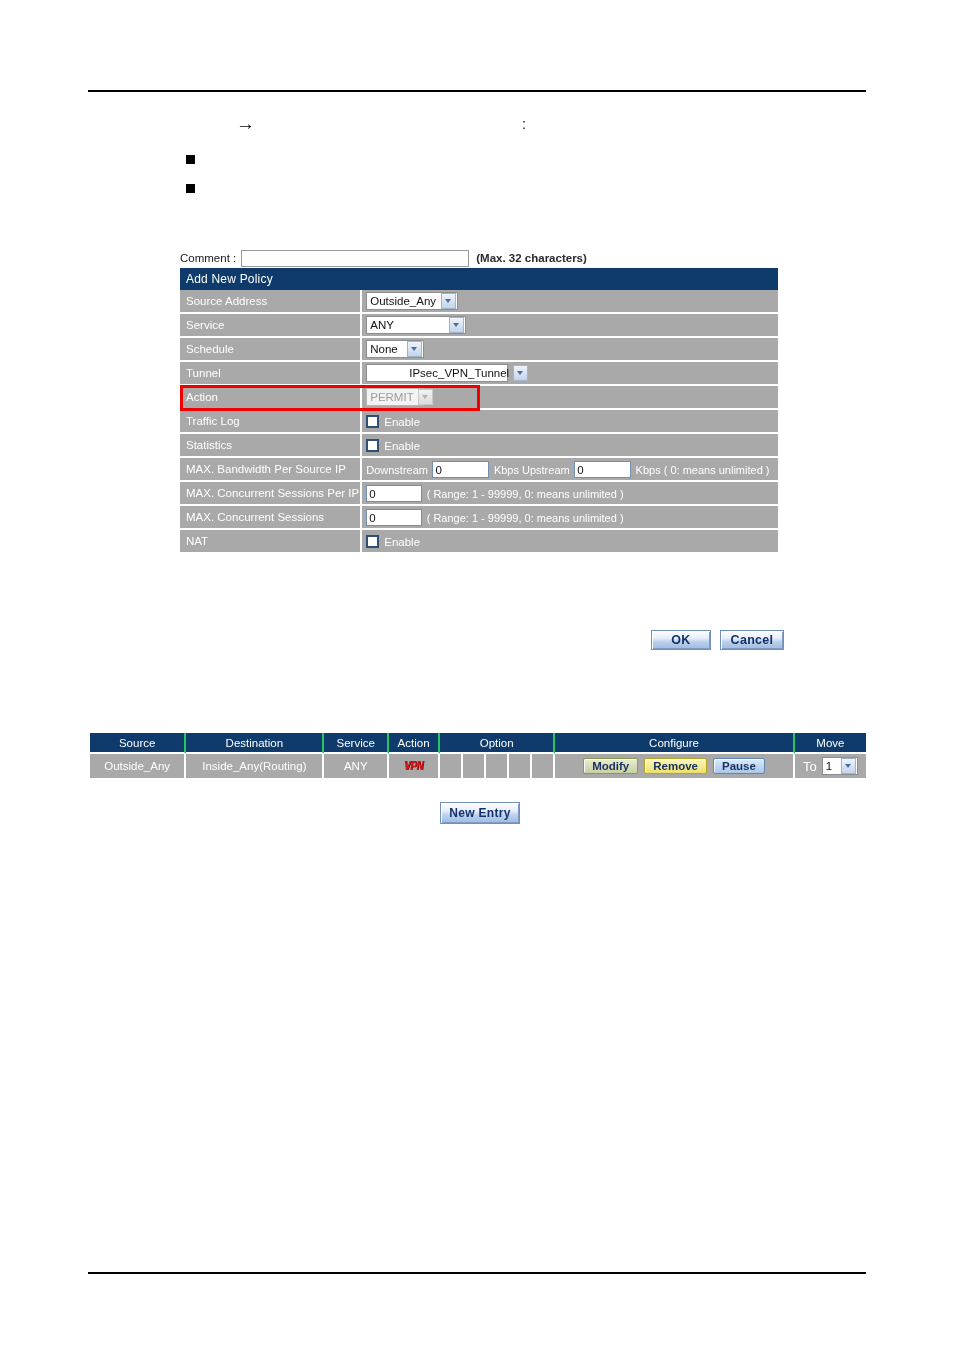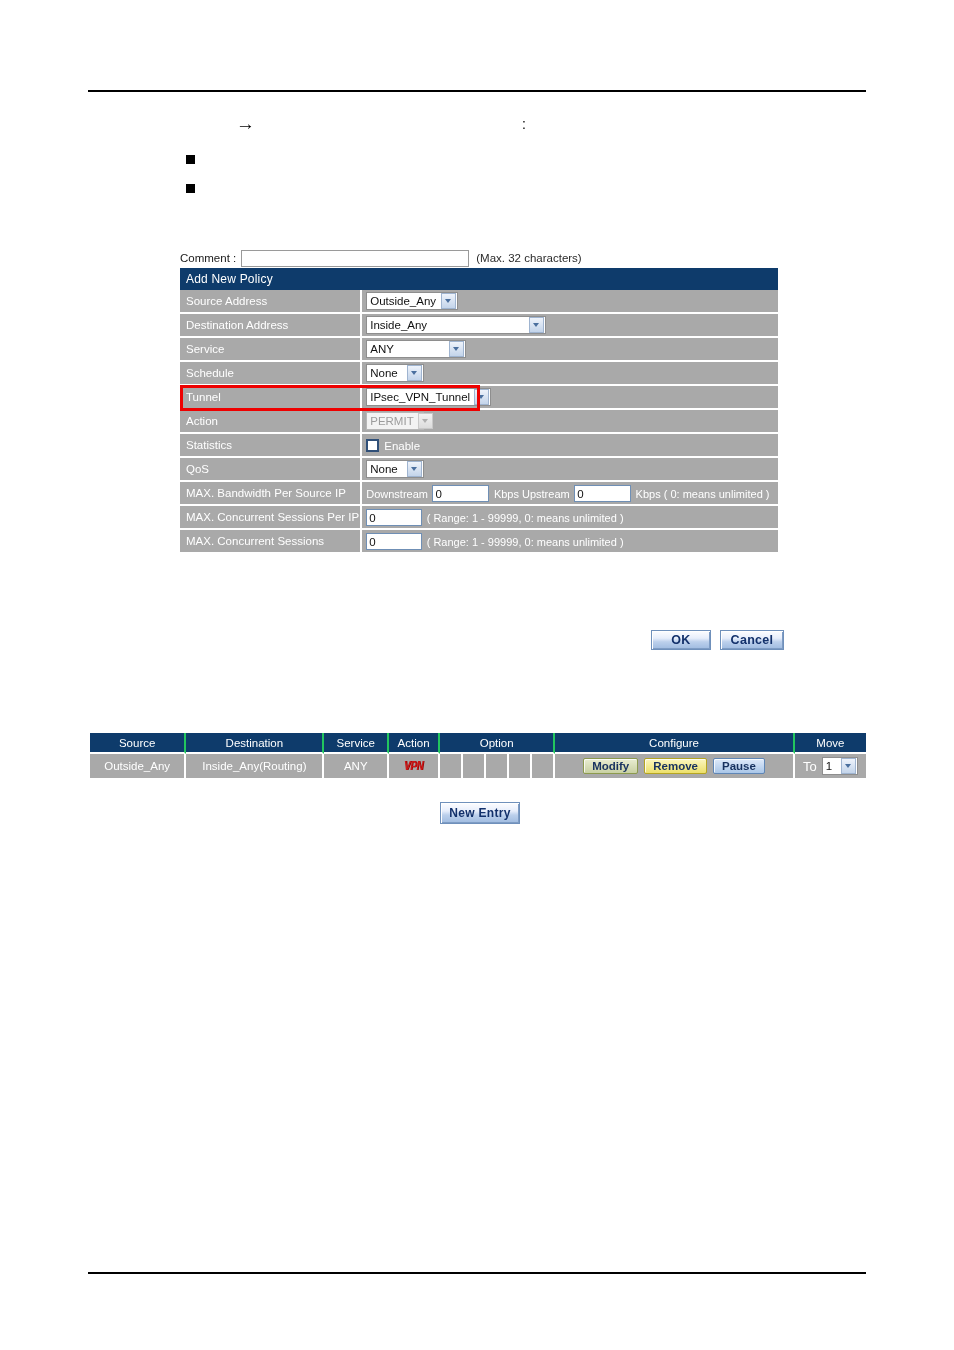--- a/index.html
+++ b/index.html
@@ -77,20 +77,21 @@
     font-family: "Liberation Sans", sans-serif;
     font-size: 11.5px;
     padding: 0 2px;
     box-sizing: border-box;
   }
   .comment-hint {
     font-size: 11.5px;
     color: #2b2b2b;
     margin-left: 7px;
     white-space: nowrap;
+    font-weight: bold;
   }
 
   
   .policy-form {
     position: absolute;
     left: 180px;
     top: 268px;
     width: 598px;
     border-collapse: separate;
     border-spacing: 0;
@@ -158,21 +159,21 @@
     top: 5px;
     width: 0; height: 0;
     border-left: 3.5px solid transparent;
     border-right: 3.5px solid transparent;
     border-top: 4px solid #4a6f9e;
   }
   .sel.w-source  { width: 92px; }
   .sel.w-dest    { width: 180px; }
   .sel.w-service { width: 100px; }
   .sel.w-sched   { width: 58px; }
-  .sel.w-tunnel  { width: 125px; }
+  .sel.w-tunnel  { width: 142px; padding-left: 39px; }
   .sel.w-qos     { width: 58px; }
 
   .sel.disabled { border-color: #b6b6b6; background:#f3f3f3; }
   .sel.disabled .sel-text { color: #9c9c9c; }
   .sel.disabled .sel-arrow {
     background: linear-gradient(#f2f2f2, #dcdcdc);
     border-color: #c9c9c9;
   }
   .sel.disabled .sel-arrow::after { border-top-color: #b0b0b0; }
 
@@ -359,29 +360,20 @@
   <tr class="form-row">
     <td class="lbl">Source Address</td>
     <td class="fld">
       <span class="sel w-source">
         <span class="sel-text">Outside_Any</span>
         <span class="sel-arrow"></span>
       </span>
     </td>
   </tr>
 
-  <tr class="form-row">
-    <td class="lbl">Destination Address</td>
-    <td class="fld">
-      <span class="sel w-dest">
-        <span class="sel-text">Inside_Any</span>
-        <span class="sel-arrow"></span>
-      </span>
-    </td>
-  </tr>
 
   <tr class="form-row">
     <td class="lbl">Service</td>
     <td class="fld">
       <span class="sel w-service">
         <span class="sel-text">ANY</span>
         <span class="sel-arrow"></span>
       </span>
     </td>
   </tr>
@@ -409,40 +401,40 @@
   <tr class="form-row">
     <td class="lbl">Action</td>
     <td class="fld">
       <span class="sel w-sched disabled">
         <span class="sel-text">PERMIT</span>
         <span class="sel-arrow"></span>
       </span>
     </td>
   </tr>
 
-
-  <tr class="form-row">
-    <td class="lbl">Statistics</td>
+  <tr class="form-row">
+    <td class="lbl">Traffic Log</td>
     <td class="fld">
       <span class="chk-wrap">
         <span class="chk"></span>
         <span class="chk-label">Enable</span>
       </span>
     </td>
   </tr>
 
   <tr class="form-row">
-    <td class="lbl">QoS</td>
-    <td class="fld">
-      <span class="sel w-qos">
-        <span class="sel-text">None</span>
-        <span class="sel-arrow"></span>
-      </span>
-    </td>
-  </tr>
+    <td class="lbl">Statistics</td>
+    <td class="fld">
+      <span class="chk-wrap">
+        <span class="chk"></span>
+        <span class="chk-label">Enable</span>
+      </span>
+    </td>
+  </tr>
+
 
   <tr class="form-row">
     <td class="lbl">MAX. Bandwidth Per Source IP</td>
     <td class="fld">
       <span class="inline-txt">Downstream</span>
       <input class="txt w-bw" type="text" value="0" style="">
       <span class="inline-txt">Kbps Upstream</span>
       <input class="txt w-bw" type="text" value="0" style="">
       <span class="inline-txt">Kbps ( 0: means unlimited )</span>
     </td>
@@ -457,20 +449,29 @@
   </tr>
 
   <tr class="form-row">
     <td class="lbl">MAX. Concurrent Sessions</td>
     <td class="fld">
       <input class="txt w-sess" type="text" value="0" style="">
       <span class="inline-txt">( Range: 1 - 99999, 0: means unlimited )</span>
     </td>
   </tr>
 
+  <tr class="form-row">
+    <td class="lbl">NAT</td>
+    <td class="fld">
+      <span class="chk-wrap">
+        <span class="chk"></span>
+        <span class="chk-label">Enable</span>
+      </span>
+    </td>
+  </tr>
 </tbody>
   </table>
 
 <div class="tunnel-highlight"></div>
 
 <div class="form-buttons">
   <div class="btn3d ok">OK</div>
   <div class="btn3d cancel">Cancel</div>
 </div>
 

